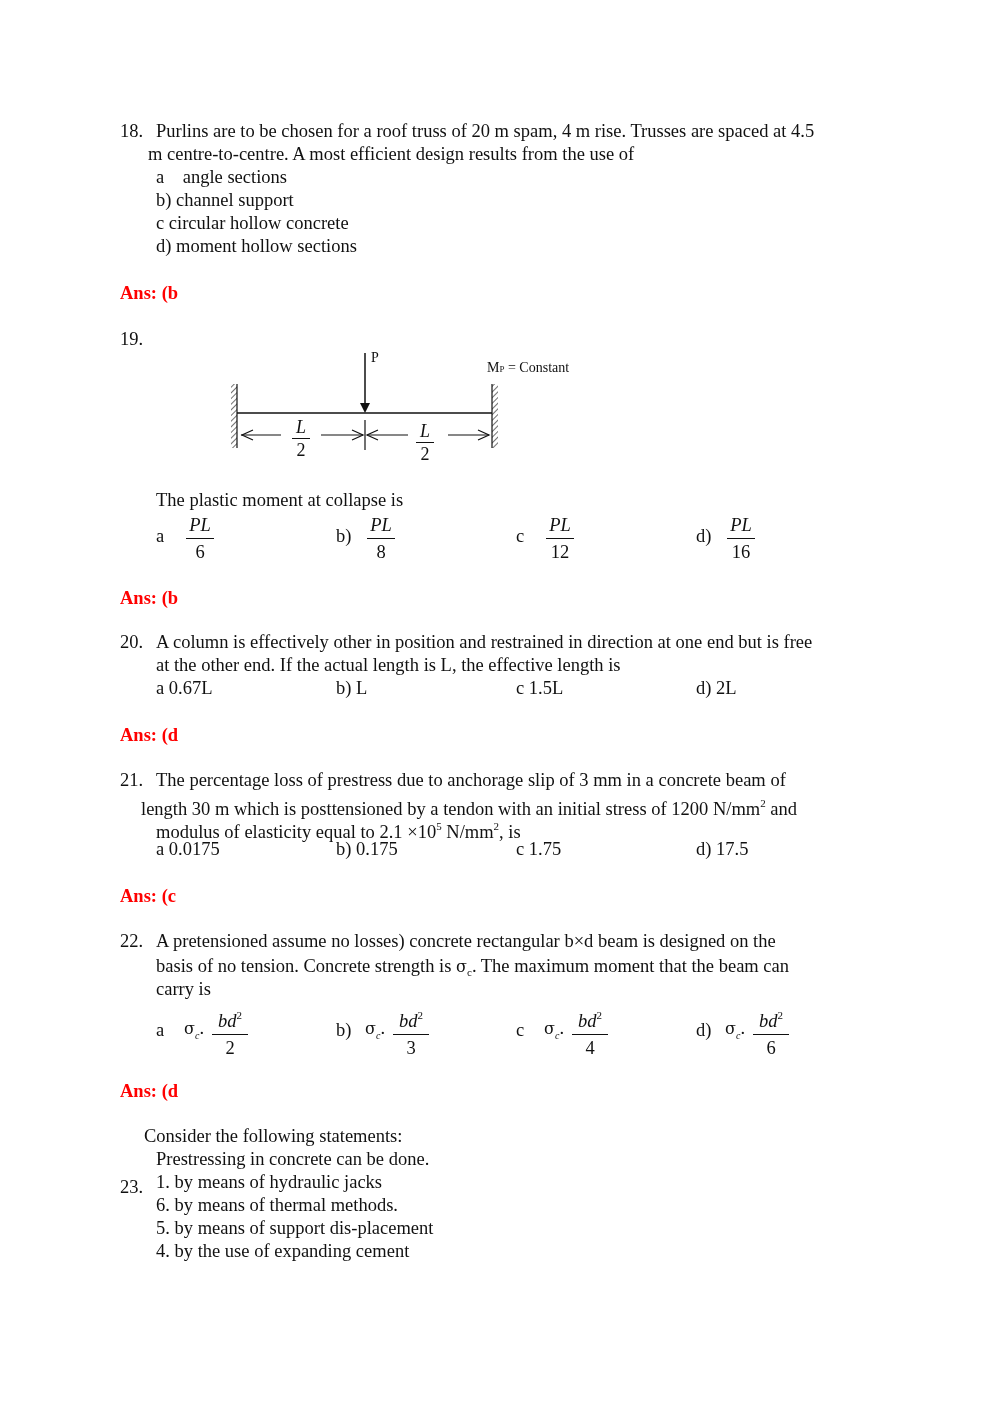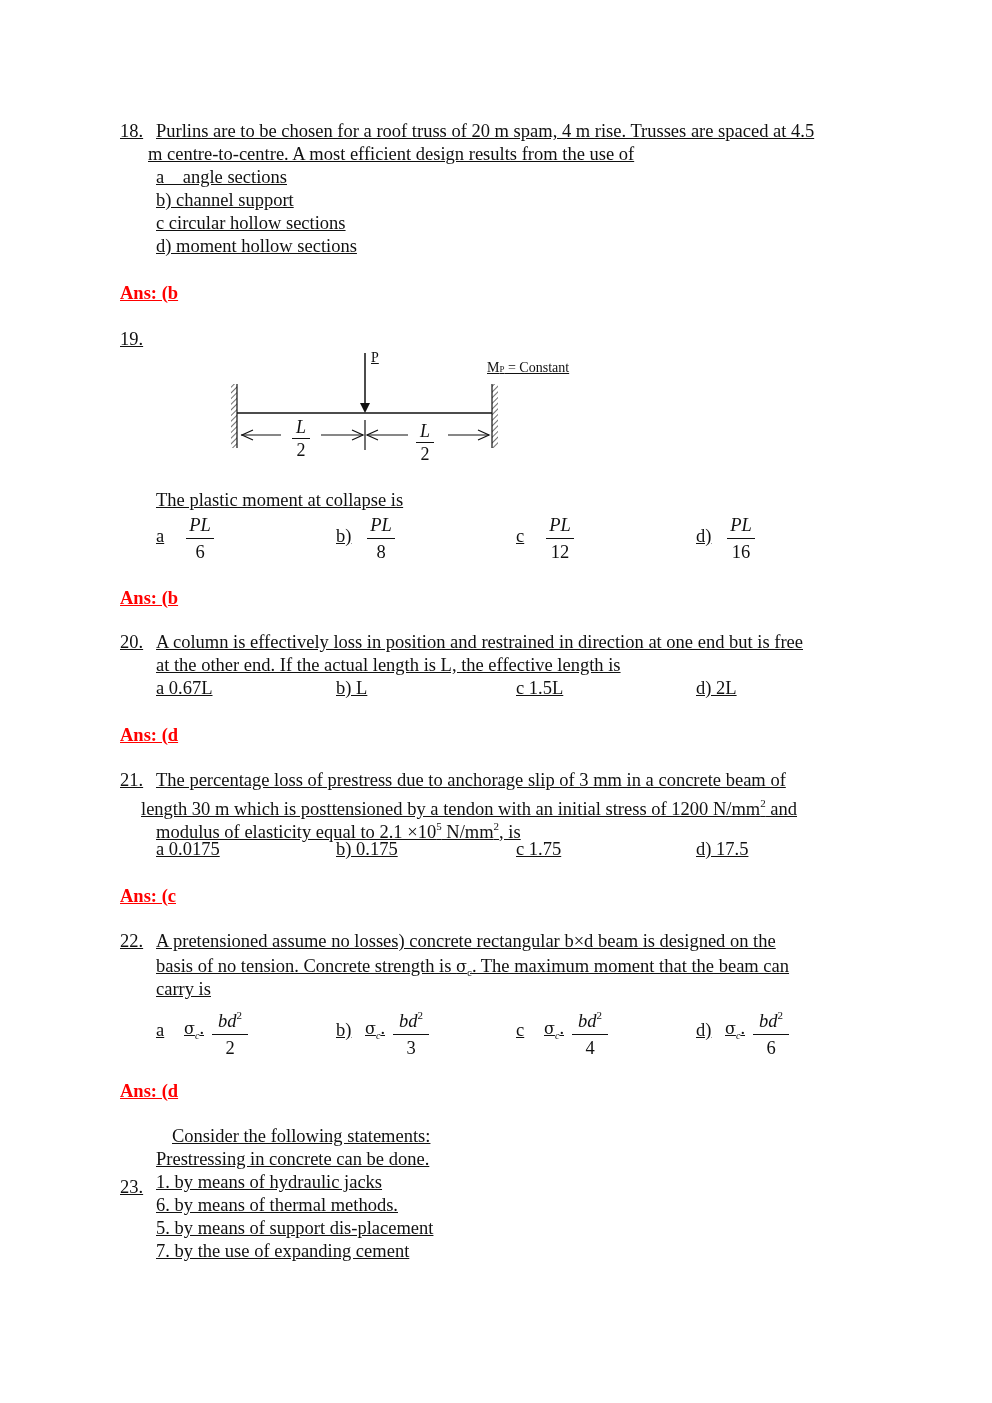--- a/index.html
+++ b/index.html
@@ -1,39 +1,39 @@
 <!DOCTYPE html>
 <html><head>
 <meta charset="utf-8">
 <style>
   html, body { margin: 0; padding: 0; background: #ffffff; }
   body { width: 992px; height: 1403px; position: relative; overflow: hidden;
          font-family: "Liberation Serif", serif; font-size: 18.5px; color: #111; }
-  .abs { position: absolute; white-space: nowrap; line-height: 23px; text-decoration: underline; }
+  .abs { position: absolute; white-space: nowrap; line-height: 23px; }
   .qnum { position: absolute; left: 120px; }
   .ans { position: absolute; left: 120px; color: #ff0000; font-weight: bold; }
   .frac { position: absolute; text-align: center; line-height: 22px; }
   .frac .num { display: block; font-style: italic; }
   .frac .bar { display: block; border-top: 1px solid #111; margin: 2px 0 2px 0; }
   .frac .den { display: block; }
   .sub { font-size: 11px; vertical-align: -4px; }
   .sup { font-size: 11px; vertical-align: 8px; }
   .sigma { font-family: "DejaVu Serif", serif; font-size: 16px; }
   .csub { font-size: 10px; font-style: italic; vertical-align: -5px; }
 </style>
 </head>
 <body>
 
 <div>
   <span class="abs qnum" style="top:120px">18.</span>
   <span class="abs" style="left:156px;top:120px">Purlins are to be chosen for a roof truss of 20 m spam, 4 m rise. Trusses are spaced at 4.5</span>
   <span class="abs" style="left:148px;top:143px">m centre-to-centre. A most efficient design results from the use of</span>
   <span class="abs" style="left:156px;top:166px;white-space:pre">a    angle sections</span>
   <span class="abs" style="left:156px;top:189px">b) channel support</span>
-  <span class="abs" style="left:156px;top:212px">c circular hollow sections</span>
+  <span class="abs" style="left:156px;top:212px">c circular hollow concrete</span>
   <span class="abs" style="left:156px;top:235px">d) moment hollow sections</span>
   <span class="abs ans" style="top:282px">Ans: (b</span>
 </div>
 
 <div>
   <span class="abs qnum" style="top:328px">19.</span>
 
   <div style="position:absolute;left:228px;top:350px;width:380px;height:120px;">
     <svg width="380" height="120" viewBox="0 0 380 120">
       <defs>
@@ -104,21 +104,21 @@
     <span class="num">PL</span>
       <span class="bar"></span>
       <span class="den">16</span>
   </div>
 
   <span class="abs ans" style="top:587px">Ans: (b</span>
 </div>
 
 <div>
   <span class="abs qnum" style="top:631px">20.</span>
-  <span class="abs" style="left:156px;top:631px">A column is effectively loss in position and restrained in direction at one end but is free</span>
+  <span class="abs" style="left:156px;top:631px">A column is effectively other in position and restrained in direction at one end but is free</span>
   <span class="abs" style="left:156px;top:654px">at the other end. If the actual length is L, the effective length is</span>
   <span class="abs" style="left:156px;top:677px">a 0.67L</span>
   <span class="abs" style="left:336px;top:677px">b) L</span>
   <span class="abs" style="left:516px;top:677px">c 1.5L</span>
   <span class="abs" style="left:696px;top:677px">d) 2L</span>
   <span class="abs ans" style="top:724px">Ans: (d</span>
 </div>
 
 <div>
   <span class="abs qnum" style="top:769px">21.</span>
@@ -168,19 +168,19 @@
     <span class="num"><span>bd</span><span class="sup" style="font-style:normal">2</span></span>
       <span class="bar"></span>
       <span class="den">6</span>
   </div>
 
   <span class="abs ans" style="top:1080px">Ans: (d</span>
 </div>
 
 <div>
   <span class="abs qnum" style="top:1176px">23.</span>
-  <span class="abs" style="left:172px;top:1125px">Consider the following statements:</span>
+  <span class="abs" style="left:144px;top:1125px">Consider the following statements:</span>
   <span class="abs" style="left:156px;top:1148px">Prestressing in concrete can be done.</span>
   <span class="abs" style="left:156px;top:1171px">1. by means of hydraulic jacks</span>
   <span class="abs" style="left:156px;top:1194px">6. by means of thermal methods.</span>
   <span class="abs" style="left:156px;top:1217px">5. by means of support dis-placement</span>
-  <span class="abs" style="left:156px;top:1240px">7. by the use of expanding cement</span>
+  <span class="abs" style="left:156px;top:1240px">4. by the use of expanding cement</span>
 </div>
 
 </body></html>

